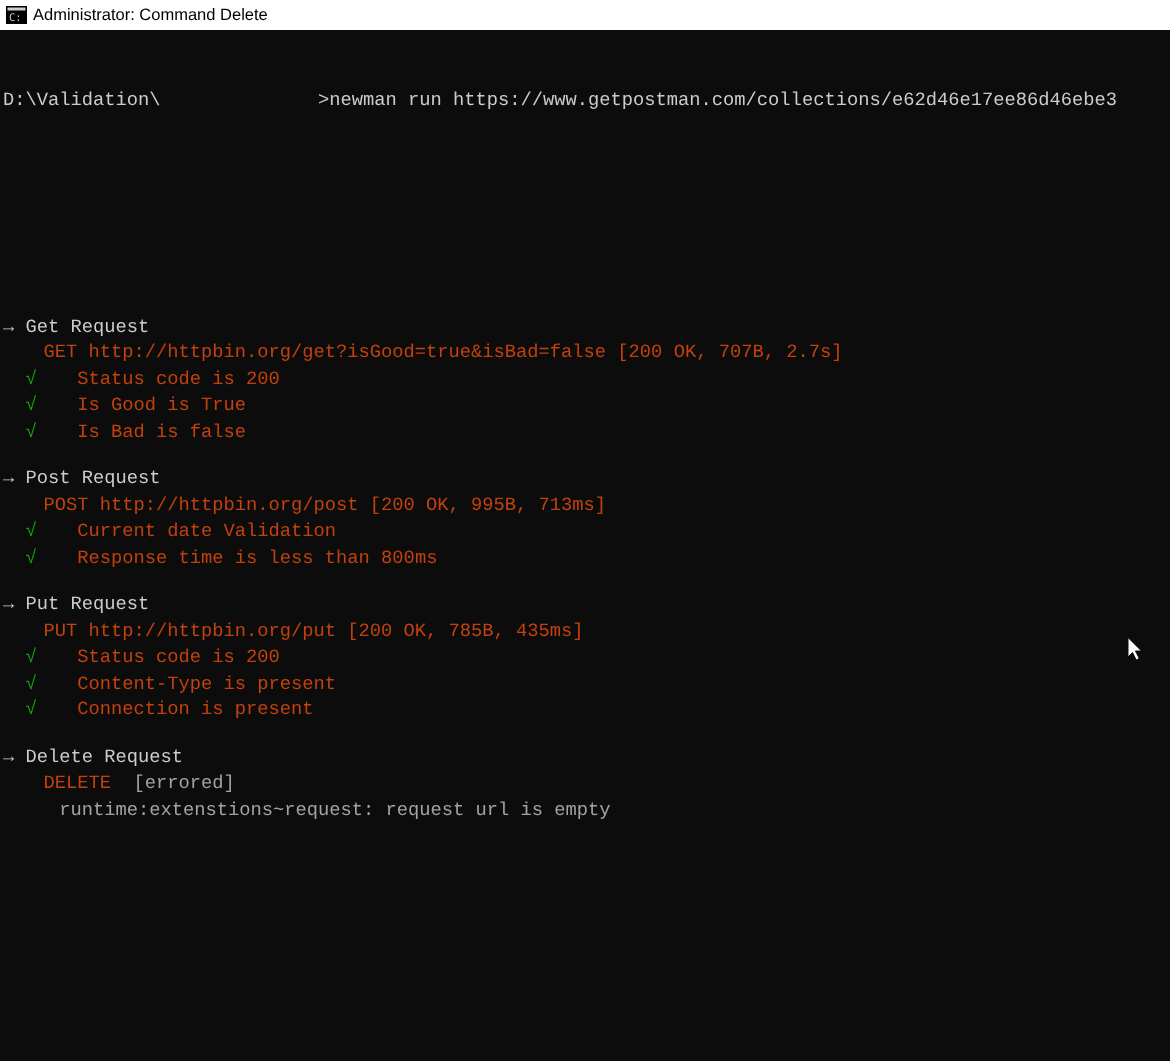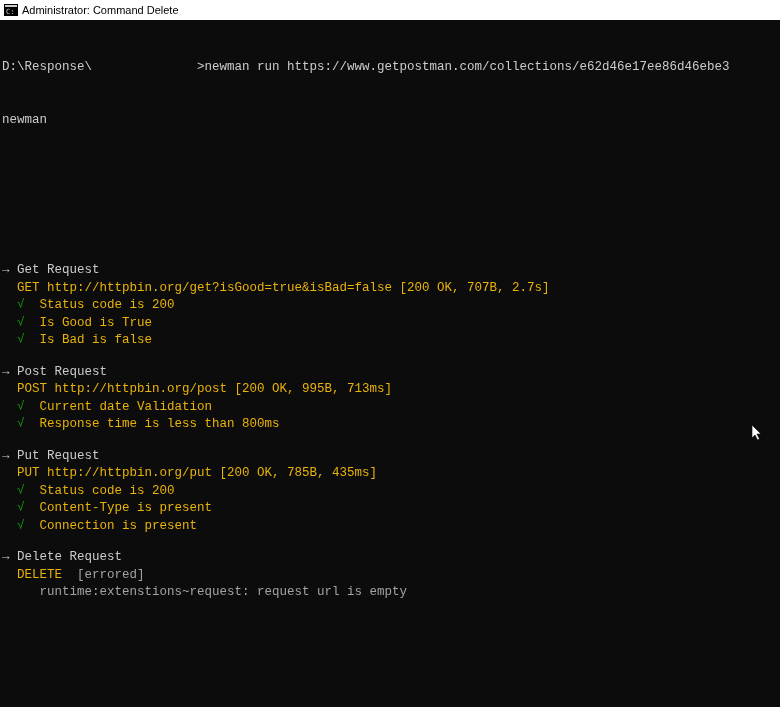--- a/index.html
+++ b/index.html
@@ -30,21 +30,21 @@
     display: inline-flex;
     align-items: center;
     justify-content: center;
   }
   .term {
     padding: 4px 2px;
     line-height: 1.4;
     white-space: pre;
   }
   .line { white-space: pre; }
-  .gray { color: #eab308; }
+  .gray { color: #c2410c; margin-left: 12px; }
   .red { color: #a3a3a3; }
   .white { color: #cccccc; }
   .check { color: #13a10e; }
   .arrow { color: #cccccc; }
   .redacted {
     display: inline-block;
     width: 105px;
     height: 13px;
     background: #0c0c0c;
     vertical-align: text-bottom;
@@ -68,22 +68,21 @@
     <svg viewBox="0 0 14 12" width="14" height="12">
       <rect x="0" y="0" width="14" height="12" fill="#000"></rect>
       <rect x="1" y="1" width="12" height="2" fill="#ccc"></rect>
       <text x="2" y="10" font-size="7" fill="#ccc" font-family="monospace">C:</text>
     </svg>
   </span>
   <span>Administrator: Command Delete</span>
 </div>
 
 <div class="term">
-  <div class="line"><span class="white">D:\Response\</span><span class="redacted"></span><span class="white">&gt;newman run https://www.getpostman.com/collections/e62d46e17ee86d46ebe3</span></div>
-  <div class="line white">newman</div>
+  <div class="line"><span class="white">D:\Validation\</span><span class="redacted"></span><span class="white">&gt;newman run https://www.getpostman.com/collections/e62d46e17ee86d46ebe3</span></div>
   <div class="spacer"></div>
   <div class="spacer"></div>
   <div id="requests-container"><div class="line"><span class="arrow">→ </span><span class="white">Get Request</span></div><div class="line">  <span class="gray">GET http://httpbin.org/get?isGood=true&amp;isBad=false [200 OK, 707B, 2.7s]</span></div><div class="line">  <span class="check">√</span>  <span class="gray">Status code is 200</span></div><div class="line">  <span class="check">√</span>  <span class="gray">Is Good is True</span></div><div class="line">  <span class="check">√</span>  <span class="gray">Is Bad is false</span></div><div class="spacer"></div><div class="line"><span class="arrow">→ </span><span class="white">Post Request</span></div><div class="line">  <span class="gray">POST http://httpbin.org/post [200 OK, 995B, 713ms]</span></div><div class="line">  <span class="check">√</span>  <span class="gray">Current date Validation</span></div><div class="line">  <span class="check">√</span>  <span class="gray">Response time is less than 800ms</span></div><div class="spacer"></div><div class="line"><span class="arrow">→ </span><span class="white">Put Request</span></div><div class="line">  <span class="gray">PUT http://httpbin.org/put [200 OK, 785B, 435ms]</span></div><div class="line">  <span class="check">√</span>  <span class="gray">Status code is 200</span></div><div class="line">  <span class="check">√</span>  <span class="gray">Content-Type is present</span></div><div class="line">  <span class="check">√</span>  <span class="gray">Connection is present</span></div><div class="spacer"></div><div class="line"><span class="arrow">→ </span><span class="white">Delete Request</span></div><div class="line">  <span class="gray">DELETE</span>  <span class="red">[errored]</span></div><div class="line">     <span class="red">runtime:extenstions~request: request url is empty</span></div><div class="spacer"></div></div>
 
   
 
   
   
 </div>
 

